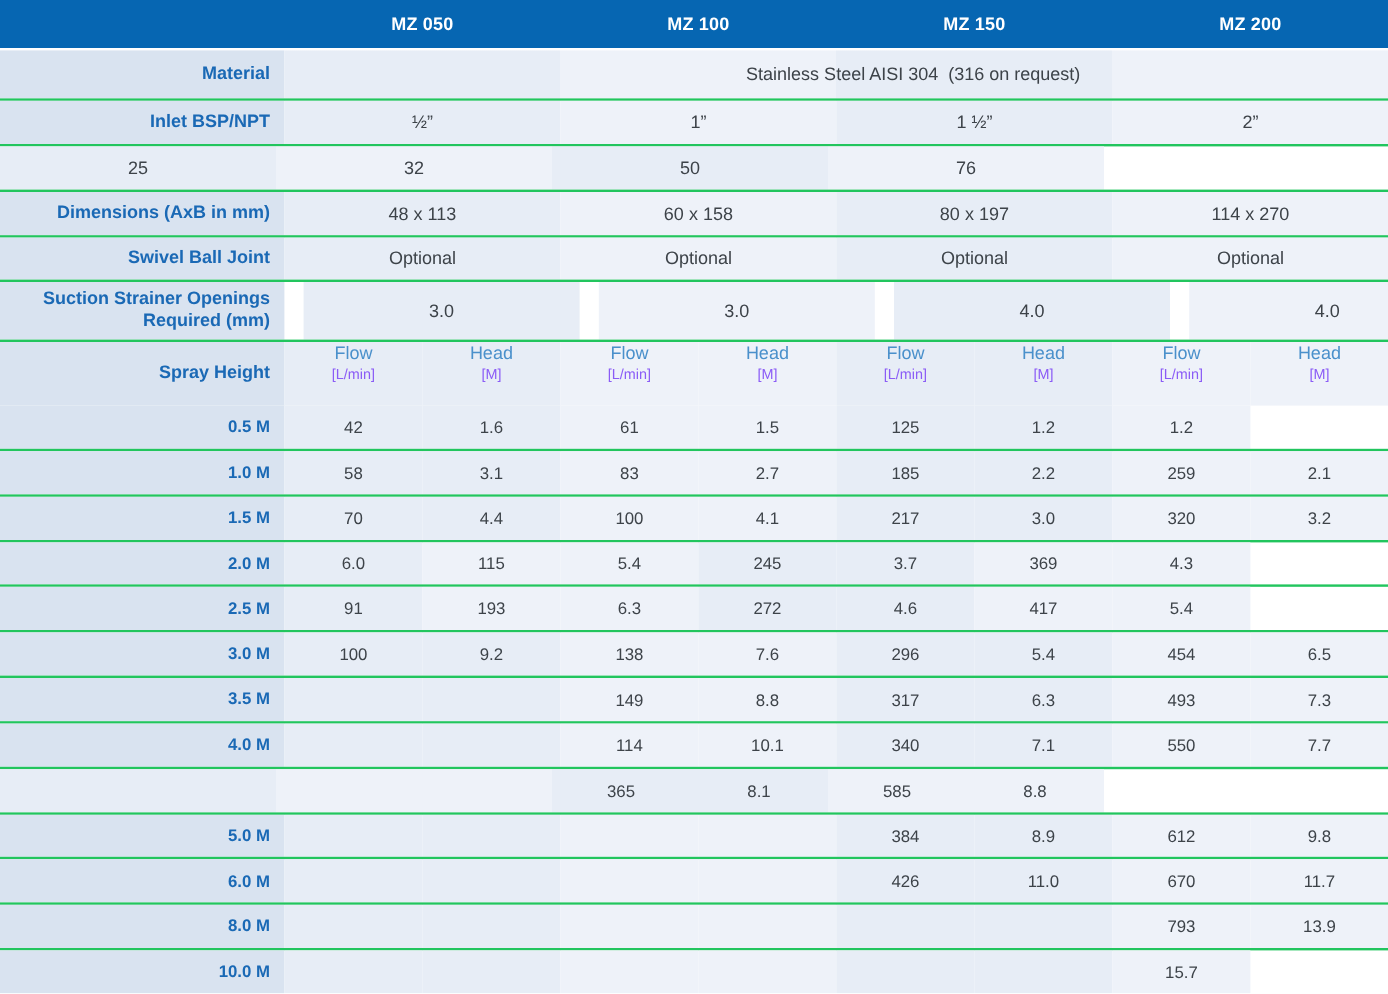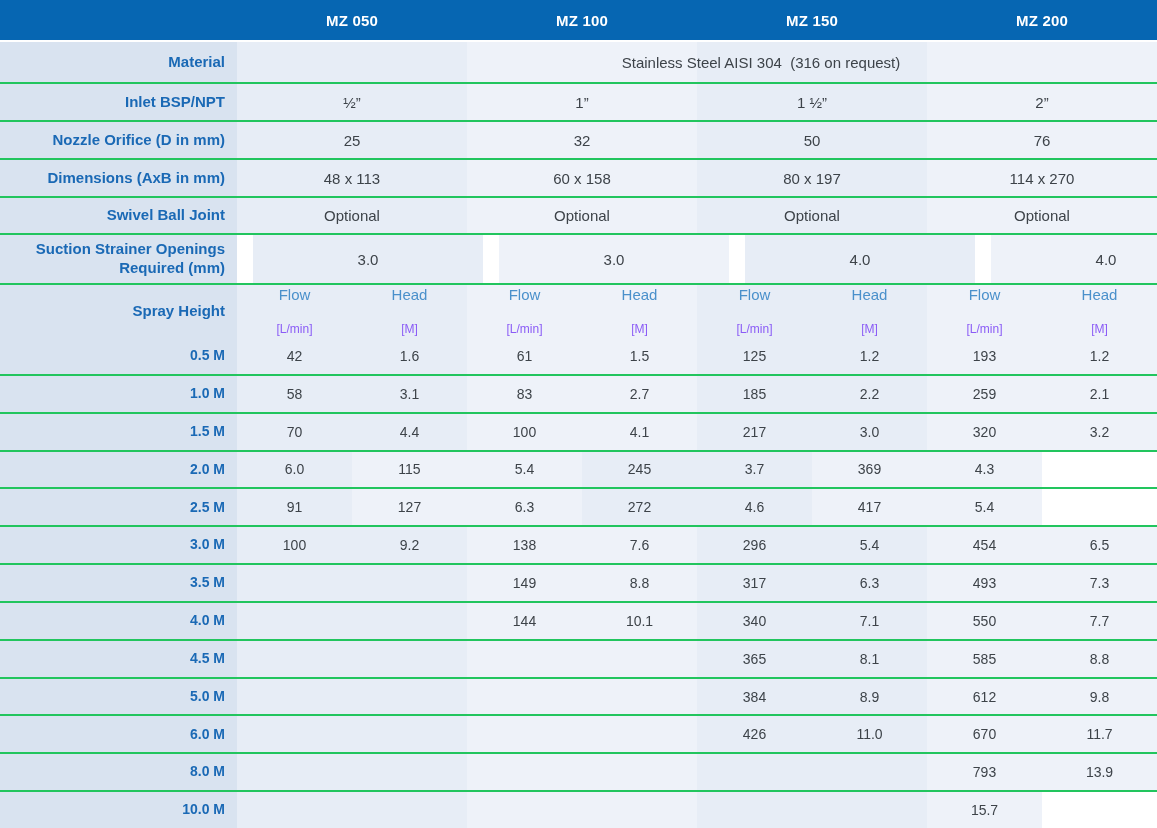--- a/index.html
+++ b/index.html
@@ -82,21 +82,21 @@
     font-size: 14px;
     padding-left: 40px;
   }
   .data-val {
     color: #3d4349;
     font-size: 14px;
   }
 
   .shead {
     flex-direction: column;
-    justify-content: space-between;
+    justify-content: flex-start;
     line-height: 1.3;
   }
   .shead .fh-name { color: #4a90cb; font-size: 15px; }
   .shead .fh-unit { color: #8b5cf6; font-size: 12px; }
 </style>
 </head>
 <body>
 
 <div class="sheet">
 
@@ -115,21 +115,20 @@
 
   <div class="row r-spec">
     <div class="cell lab c-lab lab-text">Inlet BSP/NPT</div>
     <div class="cell grp c-dark spec-val">½”</div>
     <div class="cell grp c-light spec-val">1”</div>
     <div class="cell grp c-dark spec-val">1 ½”</div>
     <div class="cell grp c-light spec-val">2”</div>
   </div>
 
   <div class="row r-spec">
-    <div class="cell lab c-lab lab-text">Nozzle Orifice (D in mm)</div>
     <div class="cell grp c-dark spec-val">25</div>
     <div class="cell grp c-light spec-val">32</div>
     <div class="cell grp c-dark spec-val">50</div>
     <div class="cell grp c-light spec-val">76</div>
   </div>
 
   <div class="row r-spec">
     <div class="cell lab c-lab lab-text">Dimensions (AxB in mm)</div>
     <div class="cell grp c-dark spec-val">48 x 113</div>
     <div class="cell grp c-light spec-val">60 x 158</div>
@@ -194,21 +193,20 @@
   </div>
 
   <div style="display:contents"><div class="row r-data">
         <div class="cell lab c-lab row-label">0.5 M</div>
         <div class="cell sub data-val c-dark">42</div>
         <div class="cell sub data-val c-dark">1.6</div>
         <div class="cell sub data-val c-light">61</div>
         <div class="cell sub data-val c-light">1.5</div>
         <div class="cell sub data-val c-dark">125</div>
         <div class="cell sub data-val c-dark">1.2</div>
-        <div class="cell sub data-val c-light">193</div>
         <div class="cell sub data-val c-light">1.2</div>
       </div><div class="row r-data">
         <div class="cell lab c-lab row-label">1.0 M</div>
         <div class="cell sub data-val c-dark">58</div>
         <div class="cell sub data-val c-dark">3.1</div>
         <div class="cell sub data-val c-light">83</div>
         <div class="cell sub data-val c-light">2.7</div>
         <div class="cell sub data-val c-dark">185</div>
         <div class="cell sub data-val c-dark">2.2</div>
         <div class="cell sub data-val c-light">259</div>
@@ -228,21 +226,21 @@
         <div class="cell sub data-val c-dark">6.0</div>
         <div class="cell sub data-val c-light">115</div>
         <div class="cell sub data-val c-light">5.4</div>
         <div class="cell sub data-val c-dark">245</div>
         <div class="cell sub data-val c-dark">3.7</div>
         <div class="cell sub data-val c-light">369</div>
         <div class="cell sub data-val c-light">4.3</div>
       </div><div class="row r-data">
         <div class="cell lab c-lab row-label">2.5 M</div>
         <div class="cell sub data-val c-dark">91</div>
-        <div class="cell sub data-val c-light">127</div>
+        <div class="cell sub data-val c-light">193</div>
         <div class="cell sub data-val c-light">6.3</div>
         <div class="cell sub data-val c-dark">272</div>
         <div class="cell sub data-val c-dark">4.6</div>
         <div class="cell sub data-val c-light">417</div>
         <div class="cell sub data-val c-light">5.4</div>
       </div><div class="row r-data">
         <div class="cell lab c-lab row-label">3.0 M</div>
         <div class="cell sub data-val c-dark">100</div>
         <div class="cell sub data-val c-dark">9.2</div>
         <div class="cell sub data-val c-light">138</div>
@@ -258,28 +256,27 @@
         <div class="cell sub data-val c-light">149</div>
         <div class="cell sub data-val c-light">8.8</div>
         <div class="cell sub data-val c-dark">317</div>
         <div class="cell sub data-val c-dark">6.3</div>
         <div class="cell sub data-val c-light">493</div>
         <div class="cell sub data-val c-light">7.3</div>
       </div><div class="row r-data">
         <div class="cell lab c-lab row-label">4.0 M</div>
         <div class="cell sub data-val c-dark"></div>
         <div class="cell sub data-val c-dark"></div>
-        <div class="cell sub data-val c-light">144</div>
+        <div class="cell sub data-val c-light">114</div>
         <div class="cell sub data-val c-light">10.1</div>
         <div class="cell sub data-val c-dark">340</div>
         <div class="cell sub data-val c-dark">7.1</div>
         <div class="cell sub data-val c-light">550</div>
         <div class="cell sub data-val c-light">7.7</div>
       </div><div class="row r-data">
-        <div class="cell lab c-lab row-label">4.5 M</div>
         <div class="cell sub data-val c-dark"></div>
         <div class="cell sub data-val c-dark"></div>
         <div class="cell sub data-val c-light"></div>
         <div class="cell sub data-val c-light"></div>
         <div class="cell sub data-val c-dark">365</div>
         <div class="cell sub data-val c-dark">8.1</div>
         <div class="cell sub data-val c-light">585</div>
         <div class="cell sub data-val c-light">8.8</div>
       </div><div class="row r-data">
         <div class="cell lab c-lab row-label">5.0 M</div>

